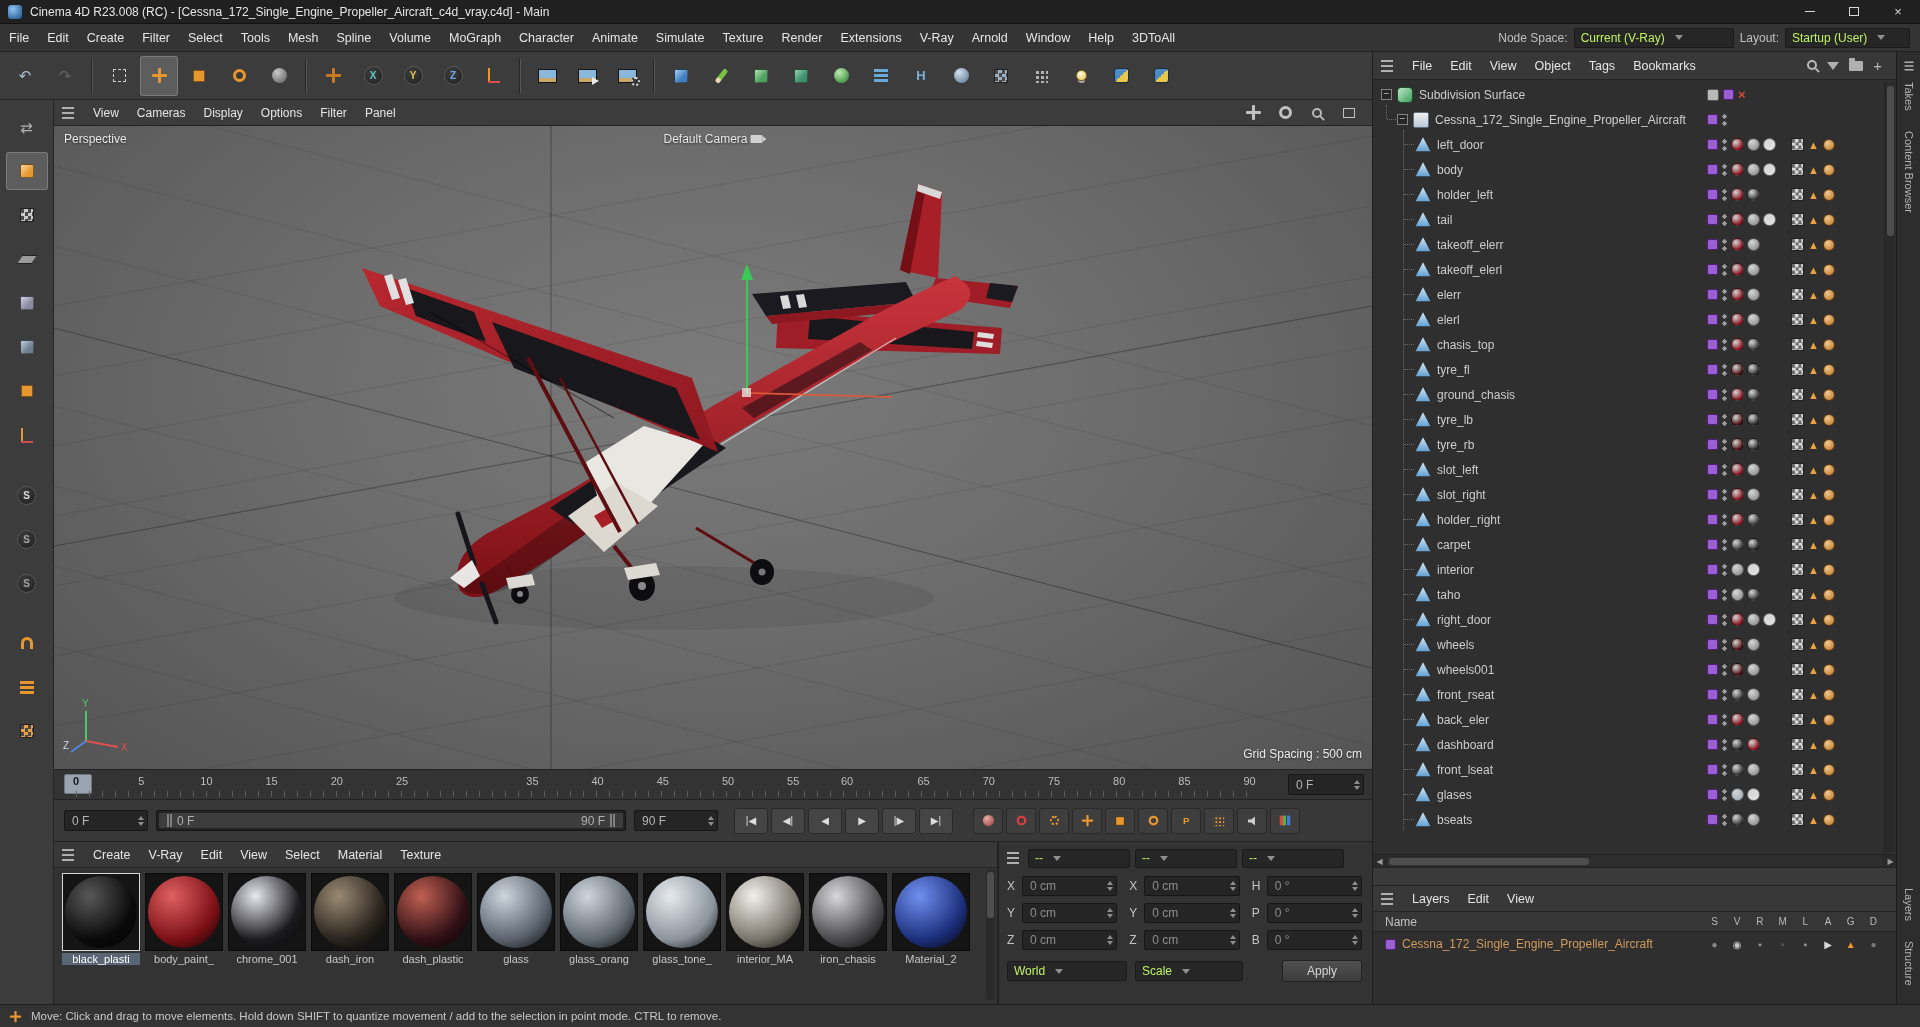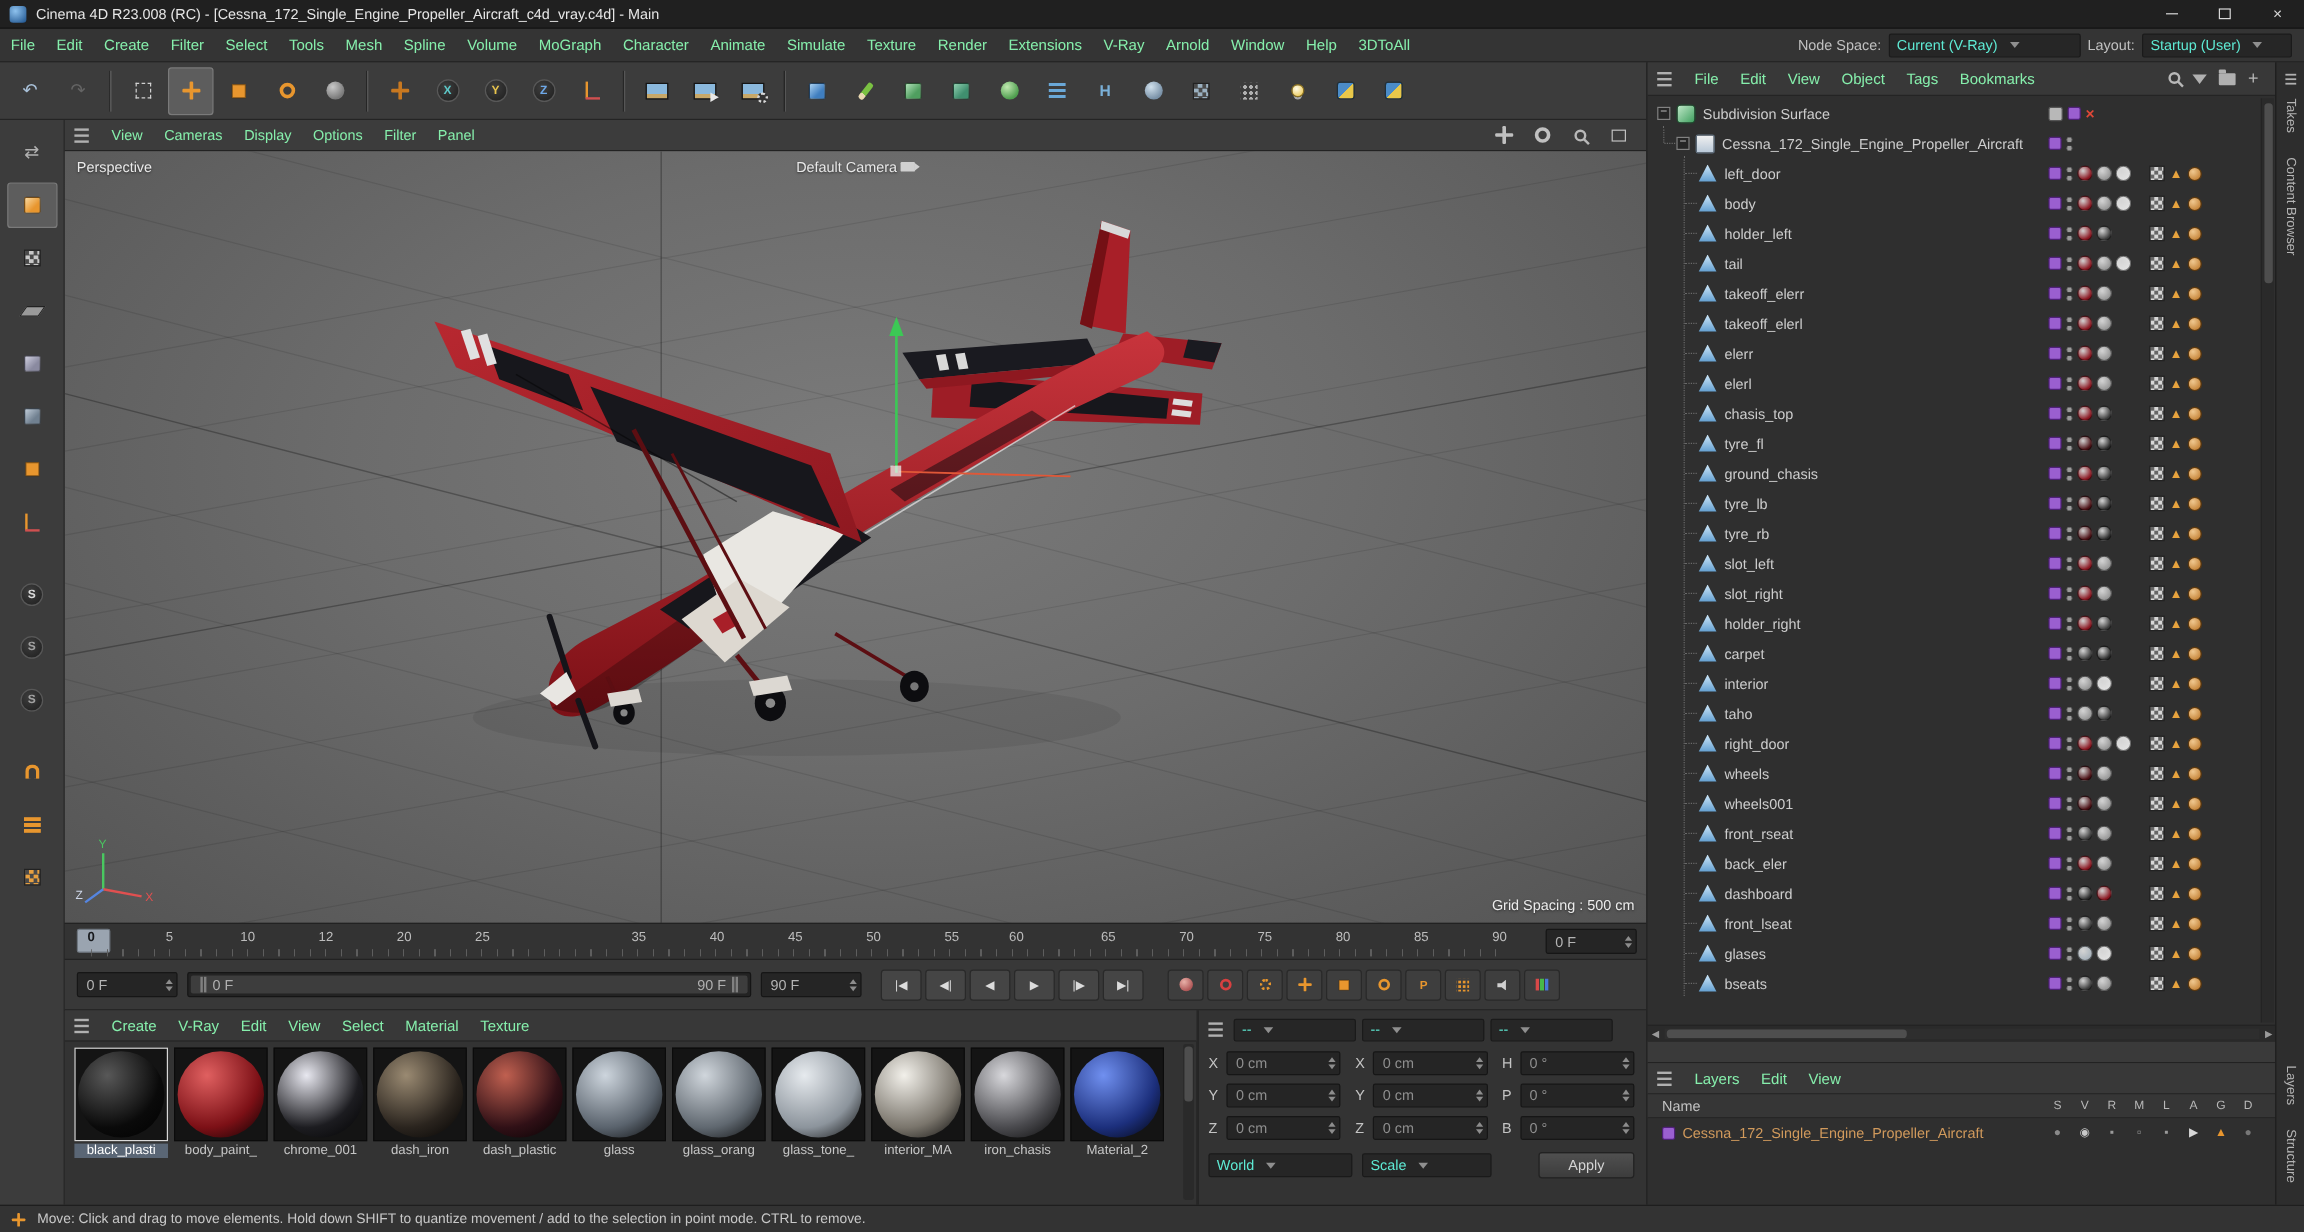--- a/index.html
+++ b/index.html
@@ -7,23 +7,23 @@
   
   #titlebar{position:absolute;left:0;top:0;width:1920px;height:24px;background:#202020;display:flex;align-items:center;border-bottom:1px solid #111}
   .app-icon{width:14px;height:14px;border-radius:3px;margin:0 8px 0 8px;background:radial-gradient(circle at 35% 30%,#8ec2ee,#1a4f8a)}
   #title-text{color:#e6e6e6;font-size:12px;white-space:nowrap}
   #winbtns{margin-left:auto;display:flex;height:100%}
   .winbtn{width:44px;height:100%;display:flex;align-items:center;justify-content:center;color:#d8d8d8;font-size:13px}
   .winmin{width:10px;height:1px;background:#d8d8d8}
   .winmax{width:10px;height:9px;border:1px solid #d8d8d8}
   
   #menubar{position:absolute;left:0;top:24px;width:1920px;height:28px;background:#343434;border-bottom:1px solid #222;display:flex;align-items:center}
-  .menu-item{padding:0 9px;height:100%;display:flex;align-items:center;color:#86efac;font-size:12.5px;white-space:nowrap}
+  .menu-item{padding:0 9px;height:100%;display:flex;align-items:center;color:#e5e5e5;font-size:12.5px;white-space:nowrap}
   #mb-right{margin-left:auto;display:flex;align-items:center;gap:6px;padding-right:10px;color:#c0c0c0}
-  .select{height:20px;background:#262626;border:1px solid #1a1a1a;border-radius:2px;display:flex;align-items:center;padding:0 6px;color:#5eead4;white-space:nowrap}
+  .select{height:20px;background:#262626;border:1px solid #1a1a1a;border-radius:2px;display:flex;align-items:center;padding:0 6px;color:#bef264;white-space:nowrap}
   .sarr{margin-left:auto;width:0;height:0;border-left:4px solid transparent;border-right:4px solid transparent;border-top:5px solid #8f8f8f;margin-left:10px}
   
   #toolbar{position:absolute;left:0;top:52px;width:1372px;height:48px;background:#3c3c3c;border-bottom:1px solid #242424;display:flex;align-items:center;padding:0 6px;gap:2px}
   .tbtn{width:38px;height:40px;border-radius:3px;display:flex;align-items:center;justify-content:center;position:relative;flex:none}
   .tbtn.active{background:#5d5d5d;box-shadow:inset 0 0 0 1px #7a7a7a}
   .tsep{flex:none;width:2px;height:34px;margin:0 5px;background:linear-gradient(to right,#262626 0 1px,#565656 1px)}
   #lefttools{position:absolute;left:0;top:100px;width:54px;height:904px;background:#3c3c3c;border-right:1px solid #242424;display:flex;flex-direction:column;align-items:center;padding-top:8px;gap:6px}
   .ltbtn{width:42px;height:38px;border-radius:3px;display:flex;align-items:center;justify-content:center;flex:none}
   .ltbtn.active{background:#5d5d5d;box-shadow:inset 0 0 0 1px #7a7a7a}
   .lgap{height:10px;flex:none}
@@ -494,21 +494,21 @@
     <text x="1" y="52" fill="#cfd8ea" font-size="10">Z</text>
   </svg>
 </div>
 
 <div id="ruler">
   <div id="playhead"></div>
   <div id="ruler-ticks">
       <span class="tick t0" style="left: 22px;">0</span>
       <span class="tick" style="left: 87.2px;">5</span>
       <span class="tick" style="left: 152.4px;">10</span>
-      <span class="tick" style="left: 217.6px;">12</span>
+      <span class="tick" style="left: 217.6px;">15</span>
       <span class="tick" style="left: 282.8px;">20</span>
       <span class="tick" style="left: 348px;">25</span>
       <span class="tick" style="left: 406px; margin-top: 48px;">30</span>
       <span class="tick" style="left: 478.4px;">35</span>
       <span class="tick" style="left: 543.6px;">40</span>
       <span class="tick" style="left: 608.8px;">45</span>
       <span class="tick" style="left: 674px;">50</span>
       <span class="tick" style="left: 739.2px;">55</span>
       <span class="tick" style="left: 793px;">60</span>
       <span class="tick" style="left: 869.6px;">65</span>

